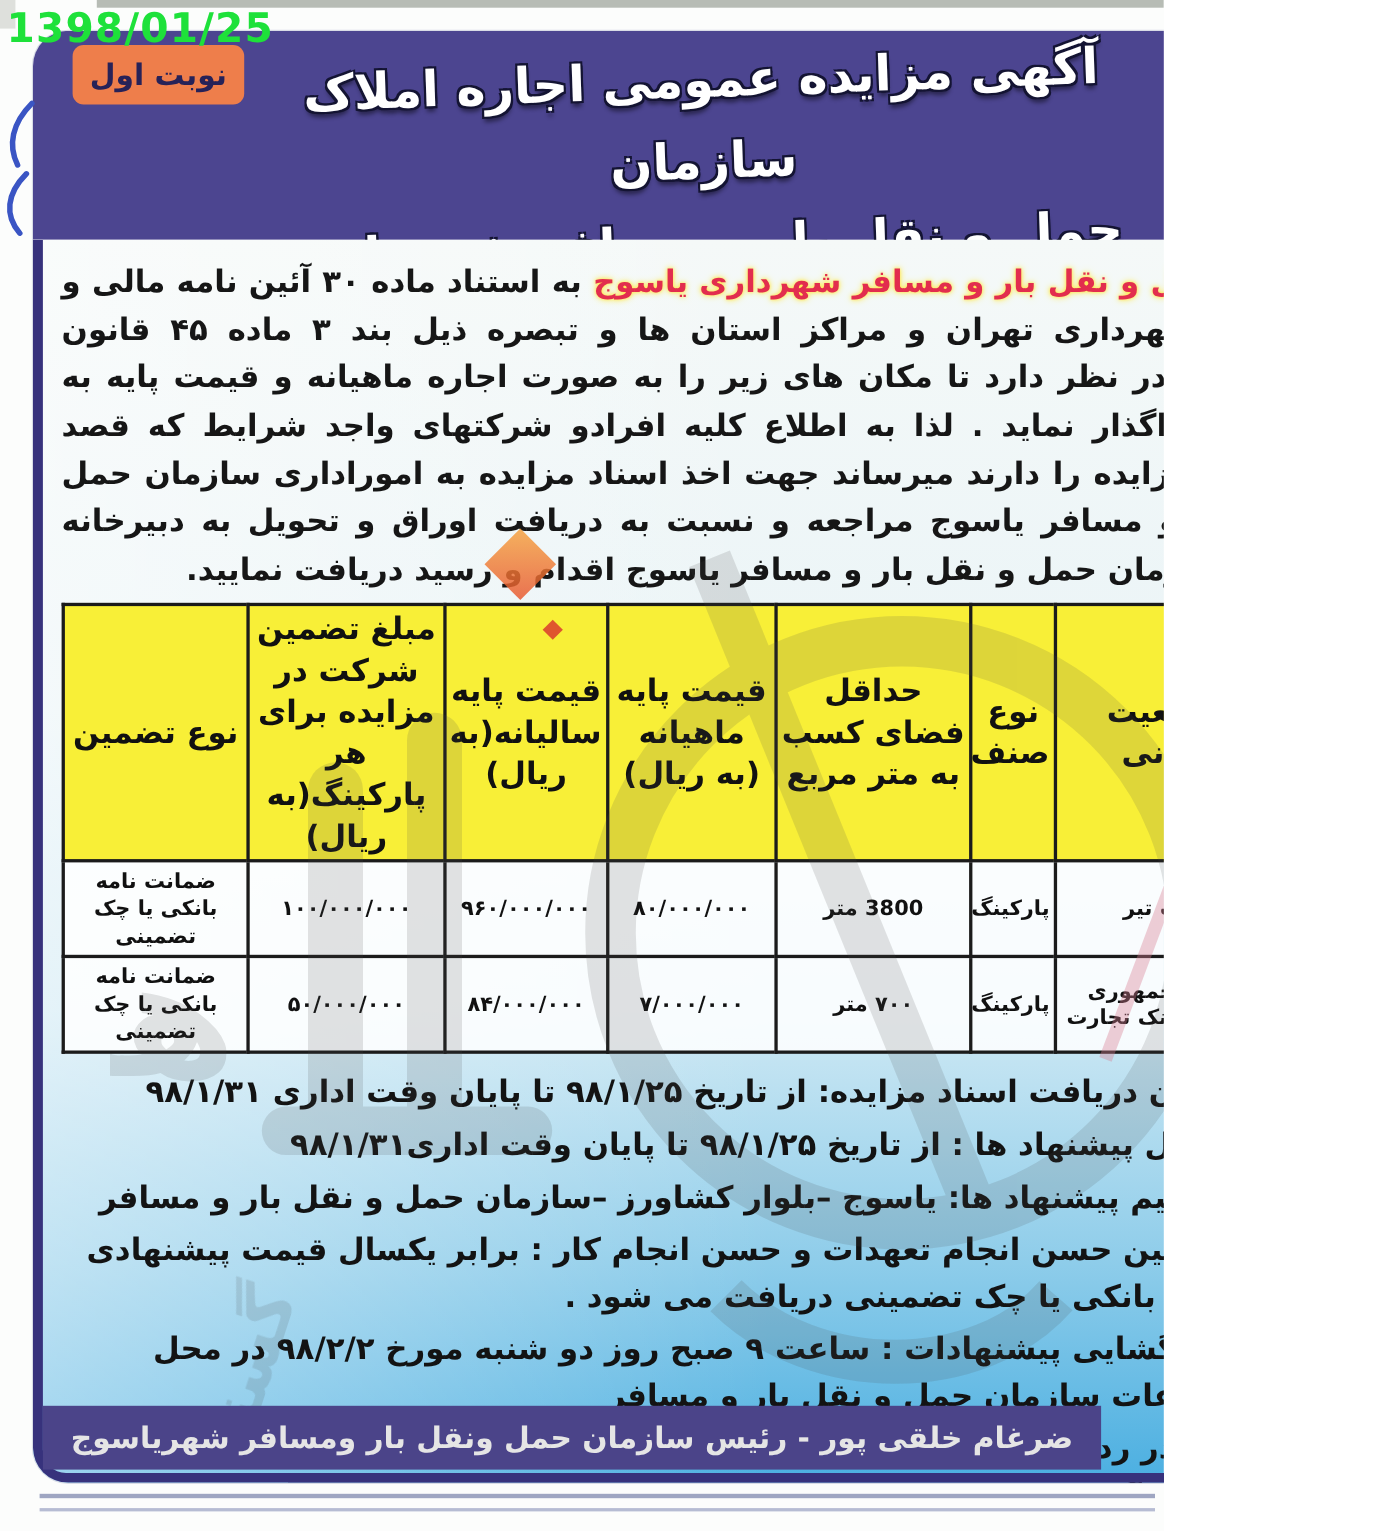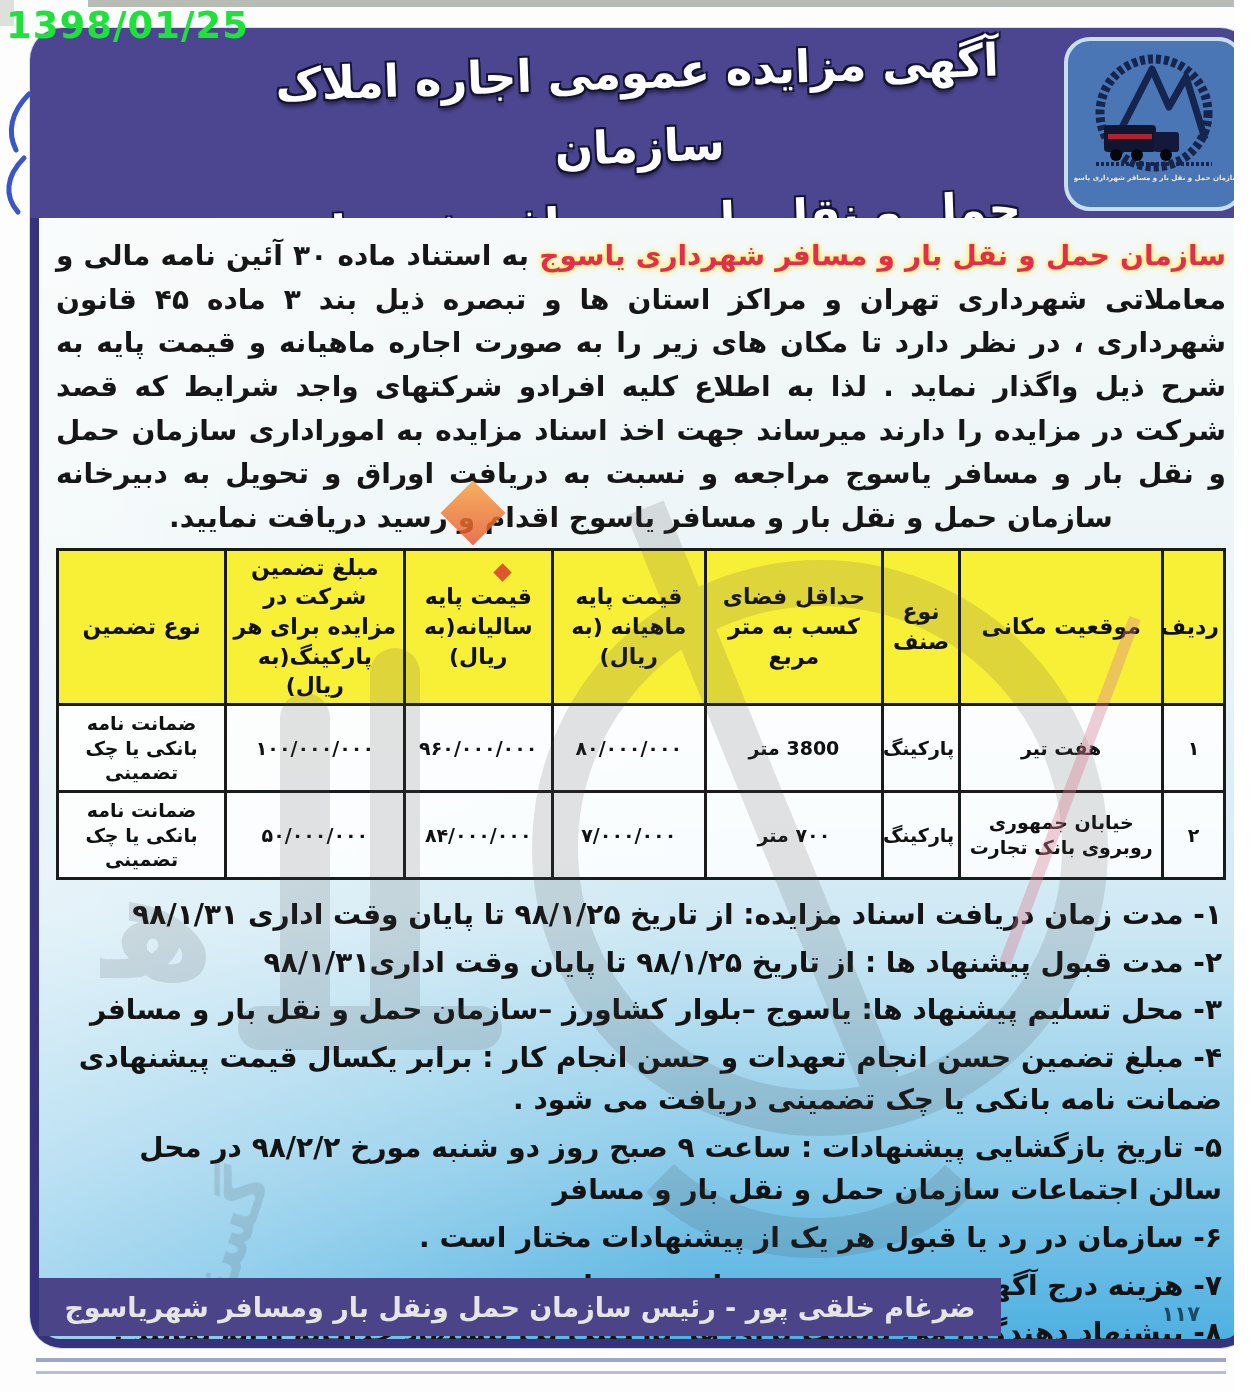--- a/index.html
+++ b/index.html
@@ -1,16 +1,16 @@
 <!DOCTYPE html>
 <html lang="fa"><head>
 <meta charset="utf-8">
 <style>
   html,body{margin:0;padding:0;background:#ffffff;}
-  .canvas{position:relative;width:1234px;height:1392px;background:#fcfdfc;overflow:hidden;
+  .canvas{position:relative;width:1058px;height:1392px;background:#fcfdfc;overflow:hidden;
           font-family:"DejaVu Sans",sans-serif;font-weight:bold;}
   
   .scan-strip{position:absolute;top:0;left:88px;right:0;height:7px;background:#aab0a8;opacity:.85;}
   .scan-strip2{position:absolute;top:0;left:0;width:14px;height:26px;background:#c9cdc6;opacity:.6;}
   .date-stamp{position:absolute;left:6px;top:4px;font-size:37px;color:#1ee13a;z-index:9;
               letter-spacing:1px;font-weight:bold;}
   .pen-mark{position:absolute;left:-3px;top:88px;z-index:8;}
   
   .ad{position:absolute;left:30px;top:28px;width:1222px;height:1320px;border-radius:32px;
       overflow:hidden;box-shadow:0 0 0 1px #d8dce6;}
@@ -30,21 +30,21 @@
      background:linear-gradient(to right,rgba(255,255,255,.45),rgba(255,255,255,0) 55%);}
   .side-frame{position:absolute;inset:0;border:9px solid #37327c;border-top:none;
      border-radius:0 0 30px 30px;pointer-events:none;z-index:6;}
   .intro{margin:0;padding:16px 26px 0 26px;font-size:28px;line-height:1.56;color:#161616;
          text-align:justify;text-align-last:center;position:relative;z-index:3;}
   .intro .lead{color:#e22d4e;text-shadow:0 0 7px #ffe84a,0 0 3px #ffe84a;}
   table.tender{border-collapse:collapse;margin:8px 26px 0 26px;width:1170px;direction:rtl;
          position:relative;z-index:3;table-layout:fixed;}
   table.tender th,table.tender td{border:3px solid #1b1b1b;text-align:center;vertical-align:middle;
          color:#111;font-weight:bold;}
-  table.tender th{background:#f8ef37;font-size:22px;line-height:1.35;height:100px;padding:2px 4px;}
+  table.tender th{background:#f8ef37;font-size:28px;line-height:1.35;height:100px;padding:2px 4px;}
   table.tender td{background:rgba(255,255,255,.85);font-size:19px;line-height:1.3;height:80px;padding:2px 4px;}
   .conditions{position:relative;z-index:3;margin-top:14px;padding:0 30px;text-align:right;
          color:#131313;font-size:28px;line-height:1.52;}
   .conditions .cond{margin-bottom:5px;}
   .footer-bar{position:absolute;left:9px;bottom:12px;width:962px;height:58px;background:#4b4489;
          z-index:7;color:#e5e5e5;font-size:27px;display:flex;align-items:center;justify-content:center;
          direction:rtl;}
   .page-num{position:absolute;right:52px;bottom:22px;z-index:7;color:#1c4a66;font-size:21px;}
   
   .watermark{position:absolute;left:70px;top:200px;z-index:4;pointer-events:none;}
@@ -66,20 +66,21 @@
   <div class="date-stamp">1398/01/25</div>
 
   <svg class="pen-mark" width="42" height="130" viewBox="0 0 42 130">
     <path d="M32 6 C14 24 10 44 19 62" fill="none" stroke="#3a55c4" stroke-width="5" stroke-linecap="round"></path>
     <path d="M27 70 C9 88 7 108 21 124" fill="none" stroke="#3a55c4" stroke-width="5" stroke-linecap="round"></path>
   </svg>
 
   <div class="ad">
 
     <div class="ad-header">
+      <div class="badge">نوبت اول</div>
       <div class="title">
         <div>آگهی مزایده عمومی اجاره املاک سازمان</div>
         <div>حمل و نقل بار و مسافر شهرداری یاسوج</div>
       </div>
       <div class="logo">
         <svg width="160" height="152" viewBox="0 0 160 150">
           <circle cx="80" cy="64" r="54" fill="none" stroke="#16254e" stroke-width="9" stroke-dasharray="5 3"></circle>
           <path d="M40 94 L78 20 L95 58 L112 28 L131 90" fill="none" stroke="#16254e" stroke-width="7" stroke-linejoin="round"></path>
           <g>
             <rect x="30" y="76" width="52" height="27" rx="4" fill="#101630"></rect>

